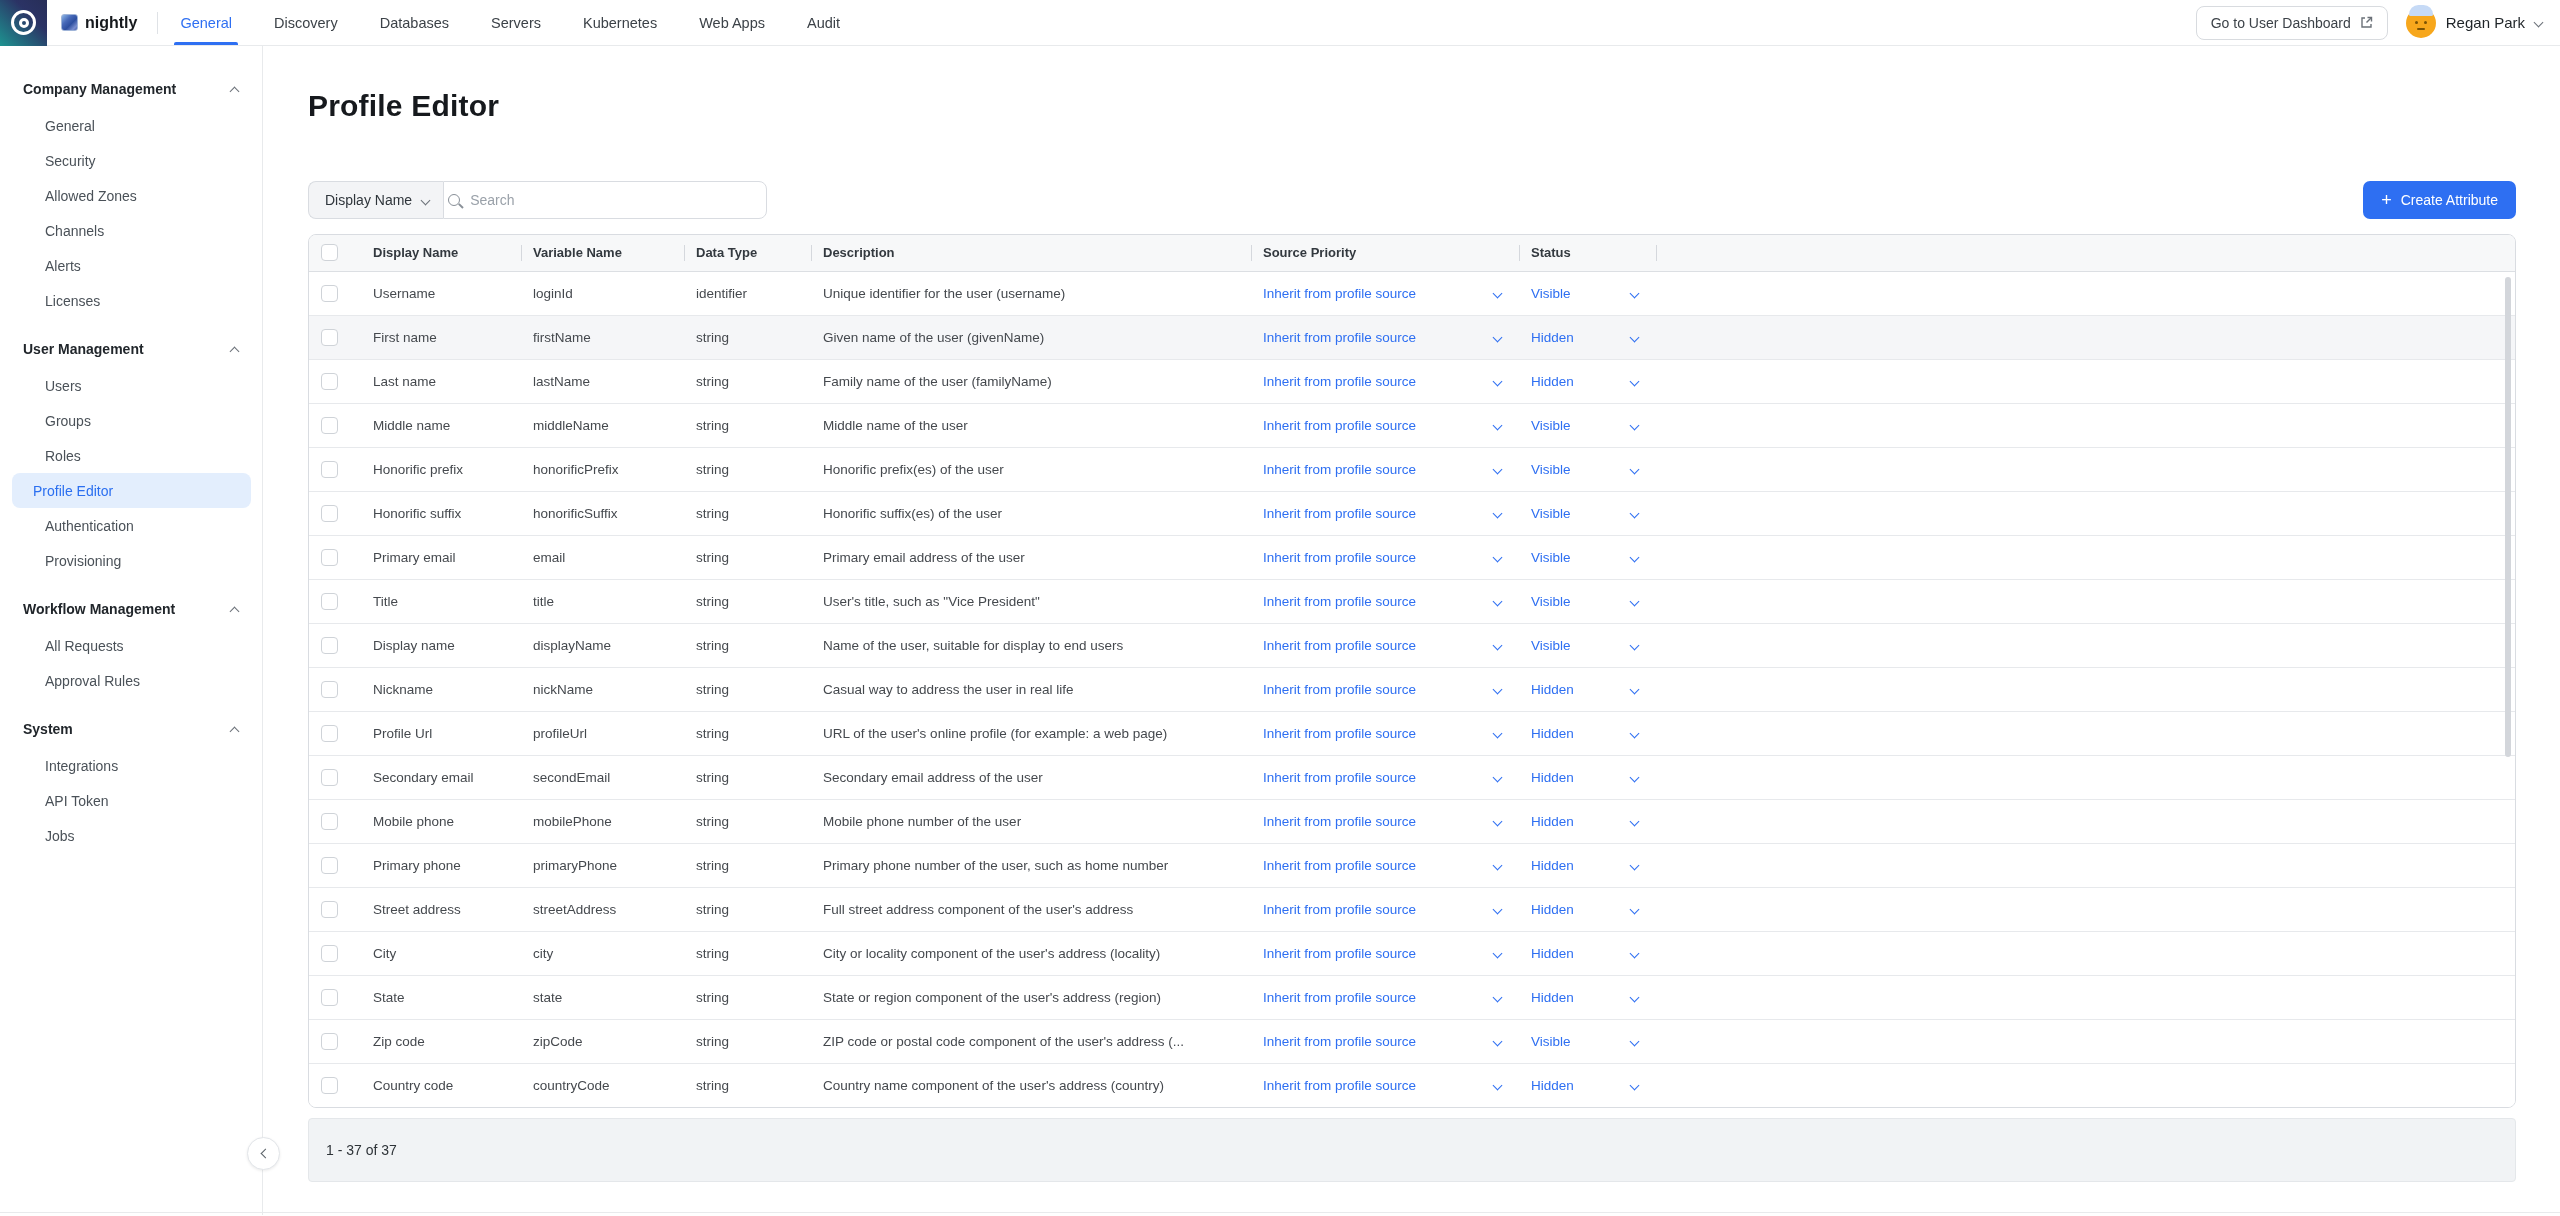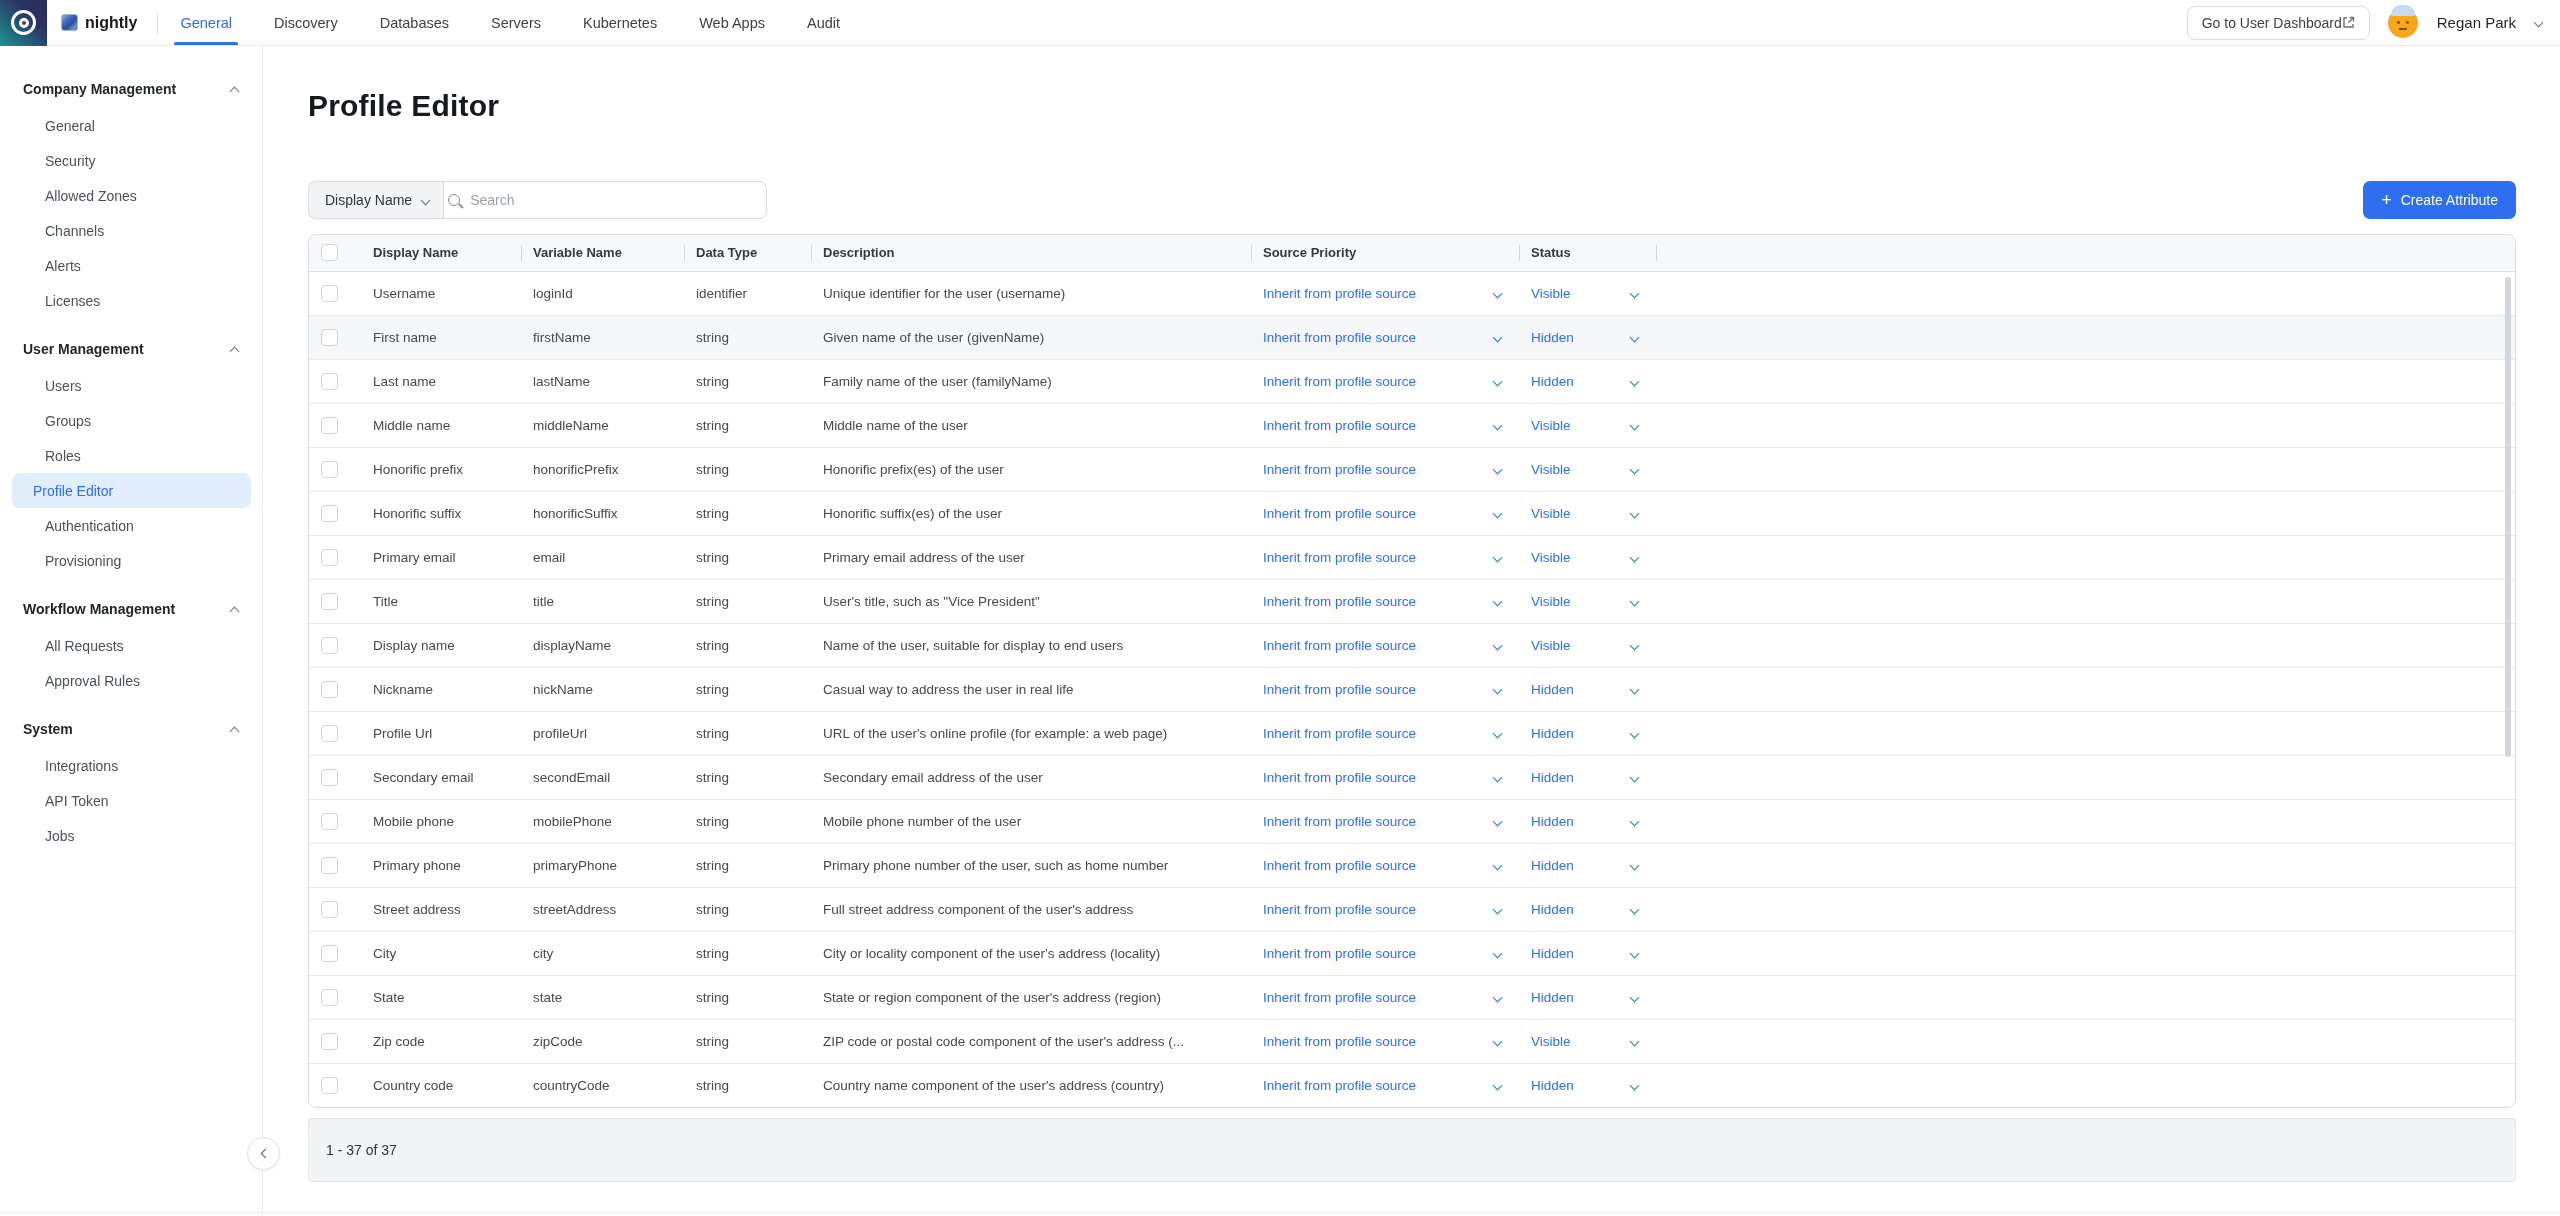--- a/index.html
+++ b/index.html
@@ -14,22 +14,22 @@
   .brand { display:flex; align-items:center; gap:7px; margin-left:14px; }
   .brand-ico { width:17px; height:17px; border-radius:3px; border:1px solid #9fb4d8;
     background:linear-gradient(135deg,#8db7e8 0%,#4668b8 35%,#2d4fa0 60%,#7b8fd0 85%,#3c54a8 100%); }
   .brand-name { font-size:16px; font-weight:700; color:#16191d; }
   .topbar-divider { width:1px; height:22px; background:#dfe2e6; margin:0 22px 0 20px; }
   .nav { display:flex; align-items:center; gap:42px; height:100%; }
   .nav-item { font-size:14.5px; color:#3c4248; height:100%; display:flex; align-items:center; position:relative; cursor:pointer; }
   .nav-item.active { color:#2e6ff2; font-weight:500; }
   .nav-item.active::after { content:''; position:absolute; left:-6px; right:-6px; bottom:0; height:3px; background:#2e6ff2; border-radius:2px 2px 0 0; }
   .topbar-right { margin-left:auto; display:flex; align-items:center; gap:18px; padding-right:18px; }
-  .dash-btn { display:flex; align-items:center; height:34px; padding:0 14px; border:1px solid #d8dbdf; border-radius:8px; background:#fff; font-size:14px; color:#3c4248; cursor:pointer; }
-  .user-wrap { display:flex; align-items:center; gap:19px; }
+  .dash-btn { display:flex; align-items:center; gap:9px; height:34px; padding:0 14px; border:1px solid #d8dbdf; border-radius:8px; background:#fff; font-size:14px; color:#3c4248; cursor:pointer; }
+  .user-wrap { display:flex; align-items:center; gap:10px; }
   .avatar { width:30px; height:30px; border-radius:50%; background:#f7a71c; position:relative; }
   .avatar::before { content:''; position:absolute; left:3px; top:-3px; width:24px; height:11px; border-radius:12px 12px 2px 2px; background:#c6daf6; }
   .avatar .eye { position:absolute; top:13px; width:3px; height:3px; border-radius:50%; background:#7a5203; }
   .avatar .eye.l { left:9px; } .avatar .eye.r { left:18px; }
   .avatar .mouth { position:absolute; top:20px; left:11px; width:8px; height:2px; border-radius:1px; background:#7a5203; }
   .user-name { font-size:15px; color:#1f2428; font-weight:500; }
 
   
   .chev { display:inline-block; width:7px; height:7px; border-right:1.6px solid currentColor; border-bottom:1.6px solid currentColor; transform:rotate(45deg); }
   .chev.up { transform:rotate(225deg); margin-top:4px; }

